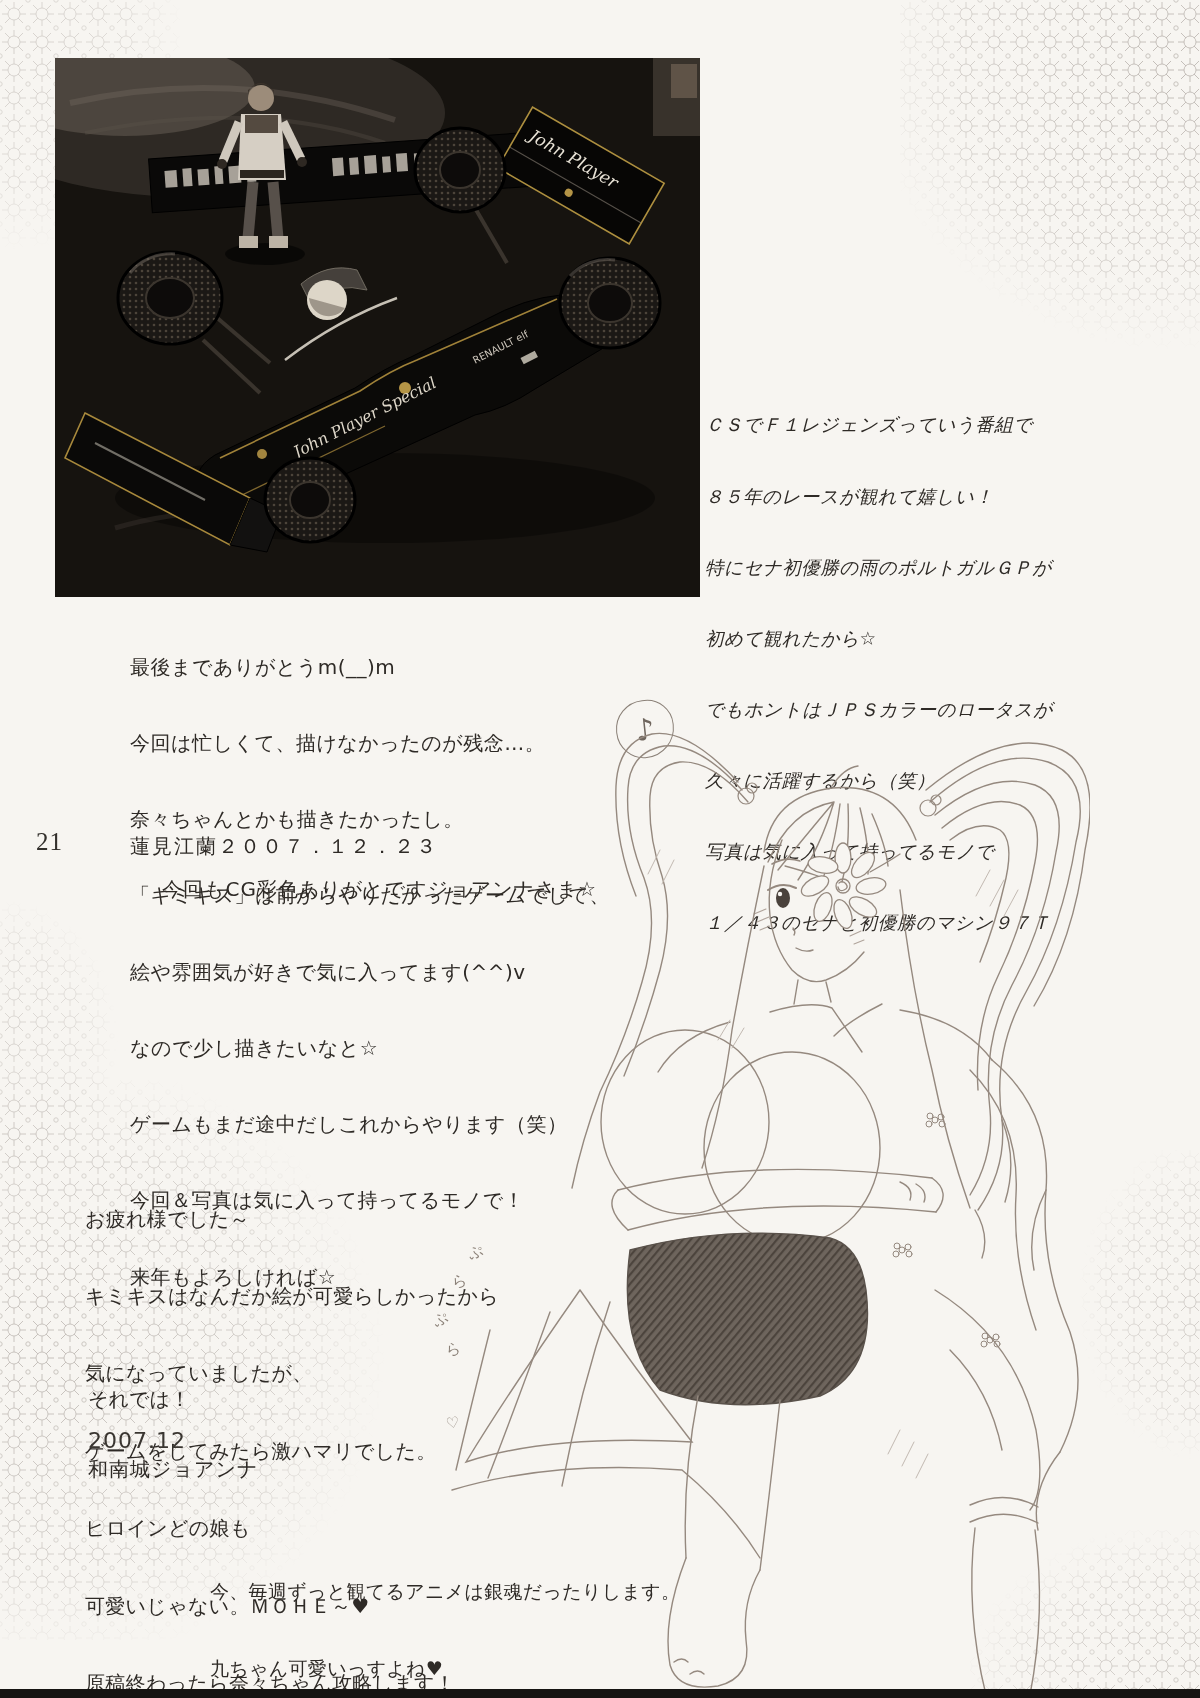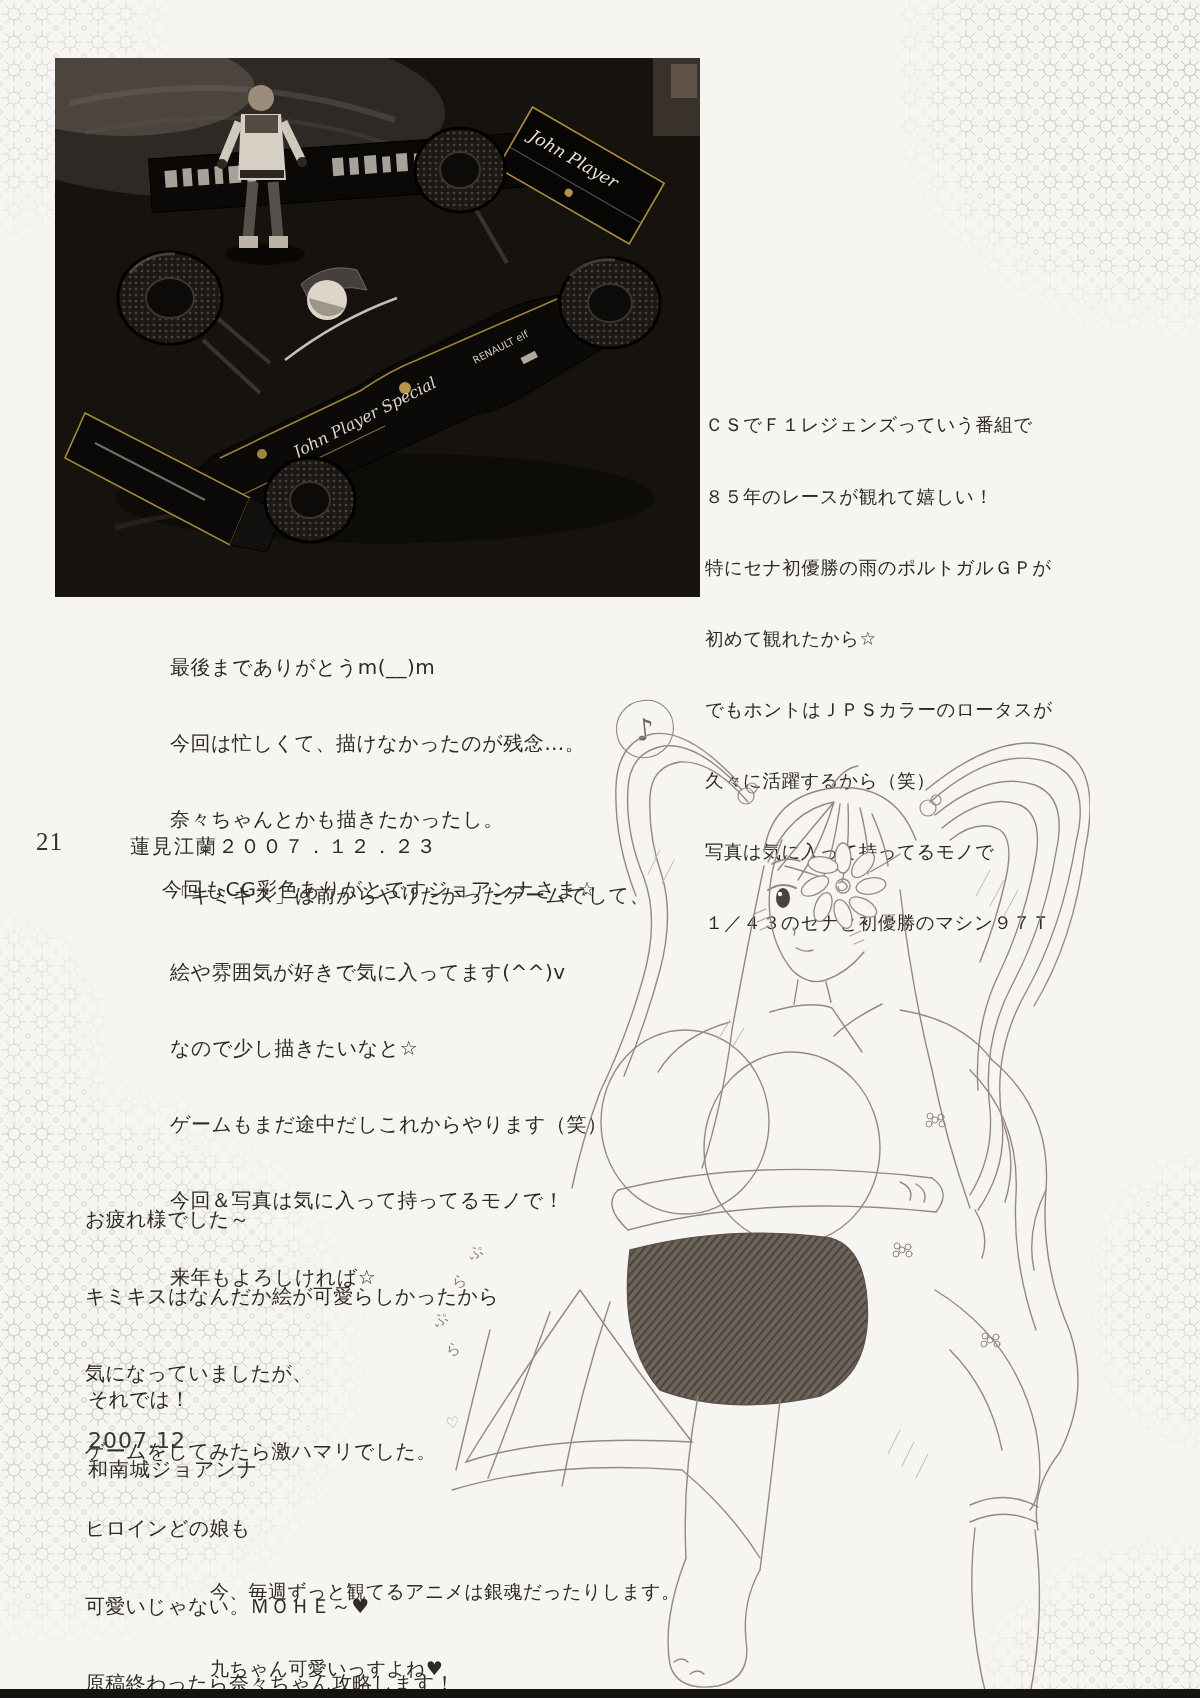--- a/index.html
+++ b/index.html
@@ -4,22 +4,22 @@
 <style>
   html,body{margin:0;padding:0;background:#e8e6e2;}
   .page{
     position:relative;width:1200px;height:1698px;margin:0 auto;
     background:#f7f5f1;overflow:hidden;
     font-family:"DejaVu Sans",sans-serif;color:#2c2825;
   }
   .abs{position:absolute;}
   .jp{font-family:"DejaVu Sans",sans-serif;color:#2e2a26;white-space:pre;}
   .note-block div{white-space:pre;}
-  .photo-note{left:705px;top:366px;font-size:18.5px;line-height:23.7px;letter-spacing:.5px;}
-  .eran-note{left:130px;top:604px;font-size:20px;line-height:25.4px;letter-spacing:.5px;margin-left:40px;}
+  .photo-note{left:705px;top:366px;font-size:18.5px;line-height:23.7px;letter-spacing:.5px;font-style:italic;}
+  .eran-note{left:130px;top:604px;font-size:20px;line-height:25.4px;letter-spacing:.5px;}
   .joanna-note{left:85px;top:1155px;font-size:20px;line-height:25.8px;letter-spacing:.3px;}
   .anime-note{left:210px;top:1527px;font-size:19px;line-height:25.8px;letter-spacing:.3px;}
   .pageno{left:36px;top:828px;font-family:Liberation Serif, serif;font-size:25px;letter-spacing:1px;color:#33302c;}
   .sig{left:130px;top:833px;font-size:20px;letter-spacing:2px;}
   .cgline{left:130px;top:876px;font-size:20px;letter-spacing:1px;margin-left:32px;}
   .farewell{left:88px;top:1386px;font-size:20px;}
   .dateline{left:88px;top:1428px;font-size:22px;letter-spacing:1px;color:#3a3631;}
   .authorline{left:88px;top:1456px;font-size:20px;letter-spacing:1px;}
   .music-doodle{
     left:616px;top:700px;width:56px;height:56px;border:1.6px solid #8b8178;

